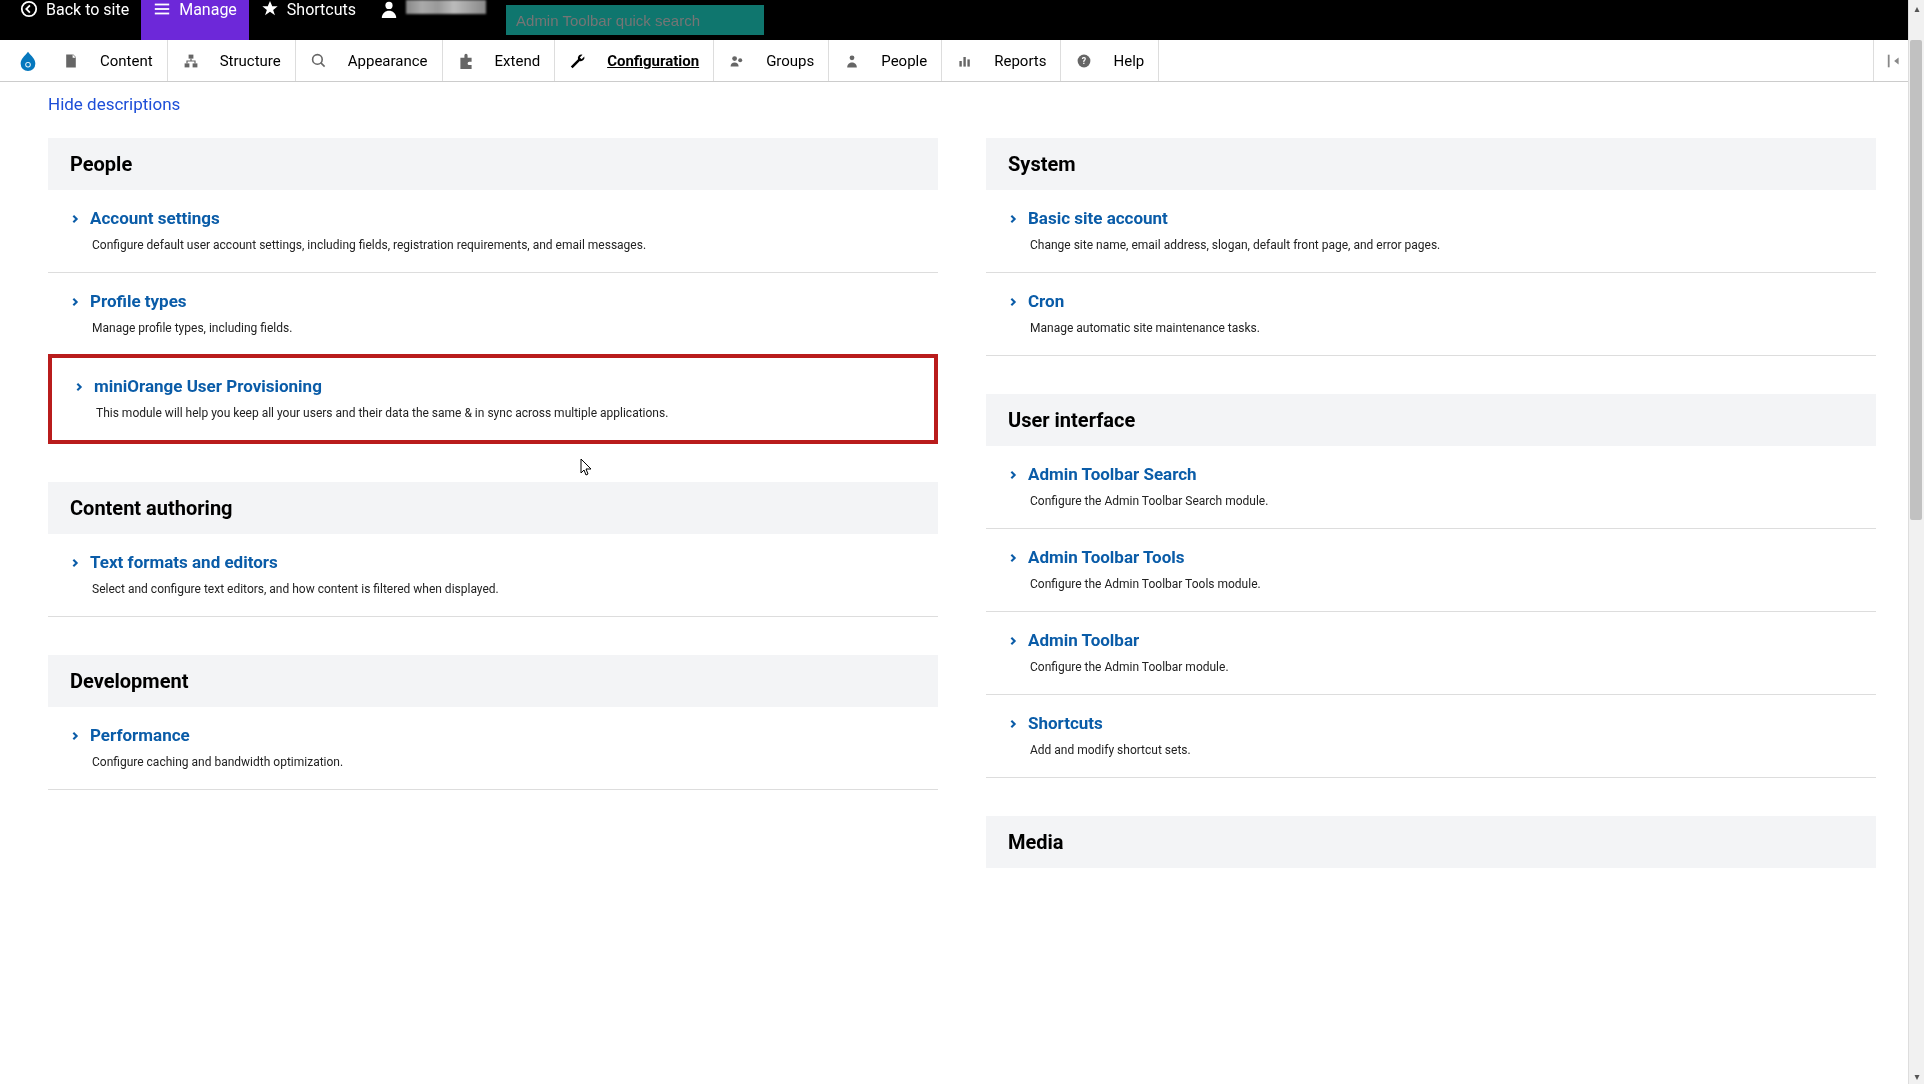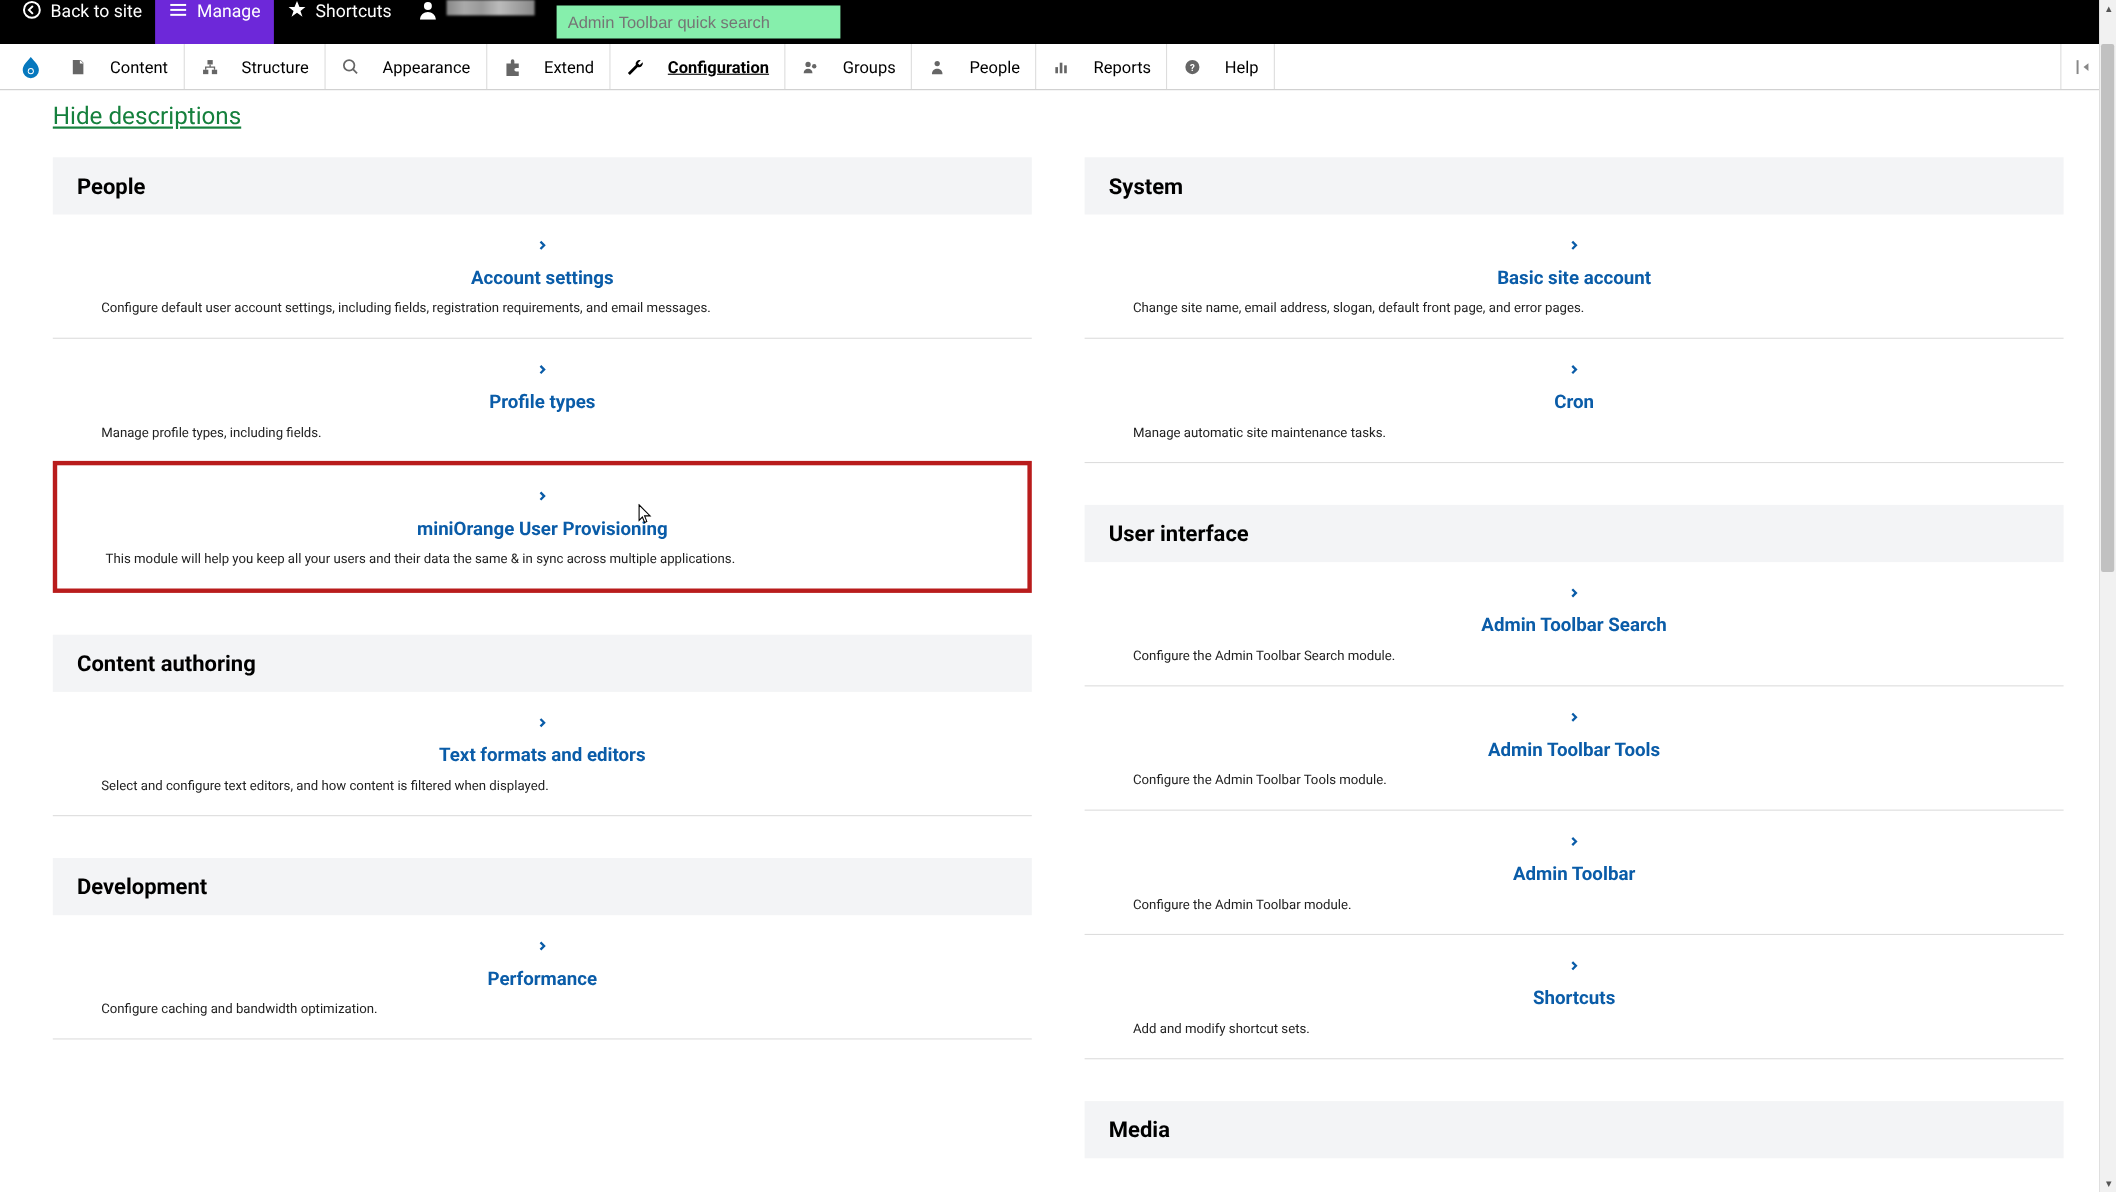--- a/index.html
+++ b/index.html
@@ -3,41 +3,41 @@
 <meta charset="utf-8">
 <style>
 * { margin: 0; padding: 0; box-sizing: border-box; }
 body { font-family: -apple-system, BlinkMacSystemFont, "Segoe UI", Roboto, sans-serif; font-size: 16px; background: #fff; }
 
 .top-toolbar { background: #000; height: 40px; display: flex; align-items: center; color: #fff; padding: 0 8px; }
 .top-toolbar .tb-item { display: flex; padding: 0 12px; height: 40px; cursor: pointer; gap: 8px; }
 .top-toolbar .tb-item.active { background: #6d28d9; }
 .top-toolbar .tb-icon { width: 18px; height: 18px; display: inline-flex; align-items: center; justify-content: center; }
 .top-toolbar .search-box { margin-left: 8px; }
-.top-toolbar input { width: 258px; height: 30px; padding: 4px 10px; border: none; font-size: 15px; background: #86efac; }
+.top-toolbar input { width: 258px; height: 30px; padding: 4px 10px; border: none; font-size: 15px; background: #0f766e; }
 .username-blur { width: 80px; height: 14px; background: linear-gradient(90deg, #888 0%, #aaa 20%, #999 40%, #bbb 60%, #888 100%); filter: blur(1px); }
 
 .admin-menu { background: #fff; border-bottom: 1px solid #ccc; height: 42px; display: flex; align-items: stretch; padding: 0 8px; }
 .admin-menu .drupal-logo { width: 40px; display: flex; align-items: center; justify-content: center; }
 .admin-menu .menu-item { display: flex; align-items: center; padding: 0 14px; gap: 20px; border-right: 1px solid #ddd; cursor: pointer; font-size: 15px; }
 .admin-menu .menu-item.active .label { font-weight: bold; text-decoration: underline; }
 .admin-menu .menu-icon { width: 18px; height: 18px; display: inline-flex; align-items: center; justify-content: center; color: #666; }
 .admin-menu .spacer { flex: 1; }
 .admin-menu .collapse-btn { display: flex; align-items: center; padding: 0 12px; border-left: 1px solid #ddd; cursor: pointer; color: #888; }
 
 .page-content { padding: 12px 48px 20px 48px; }
-.hide-desc { color: #15803d; text-decoration: underline; font-size: 22px; cursor: pointer; display: inline-block; margin-bottom: 24px; }
+.hide-desc { color: #1d4ed8; font-size: 17px; cursor: pointer; display: inline-block; margin-bottom: 24px; }
 
 .columns { display: flex; gap: 48px; }
 .col { flex: 1; }
 
 .section { margin-bottom: 38px; }
 .section-header { background: #f3f4f6; padding: 14px 22px; font-size: 20px; font-weight: bold; }
 .config-item { padding: 18px 22px 18px 22px; border-bottom: 1px solid #ddd; }
-.config-item .item-title { color: #0a5ca8; font-weight: bold; font-size: 17px; display: flex; align-items: center; gap: 10px; cursor: pointer; margin-bottom: 8px; flex-direction: column; }
+.config-item .item-title { color: #0a5ca8; font-weight: bold; font-size: 17px; display: flex; align-items: center; gap: 10px; cursor: pointer; margin-bottom: 8px; }
 .config-item .chevron { color: #0a5ca8; }
 .config-item .item-desc { color: #222; font-size: 12px; line-height: 1.5; margin-left: 22px; }
 .highlighted { border: 4px solid #b91c1c; margin-top: -2px; }
 
 .cursor-arrow { position: absolute; left: 580px; top: 458px; pointer-events: none; }
 
 .scrollbar-track { position: fixed; right: 0; top: 0; width: 16px; height: 100vh; background: #f1f1f1; border-left: 1px solid #ddd; }
 .scrollbar-thumb { position: absolute; right: 2px; width: 12px; background: #c1c1c1; border-radius: 2px; }
 .scrollbar-btn { position: absolute; width: 16px; height: 16px; display: flex; align-items: center; justify-content: center; font-size: 10px; color: #555; }
 </style>

